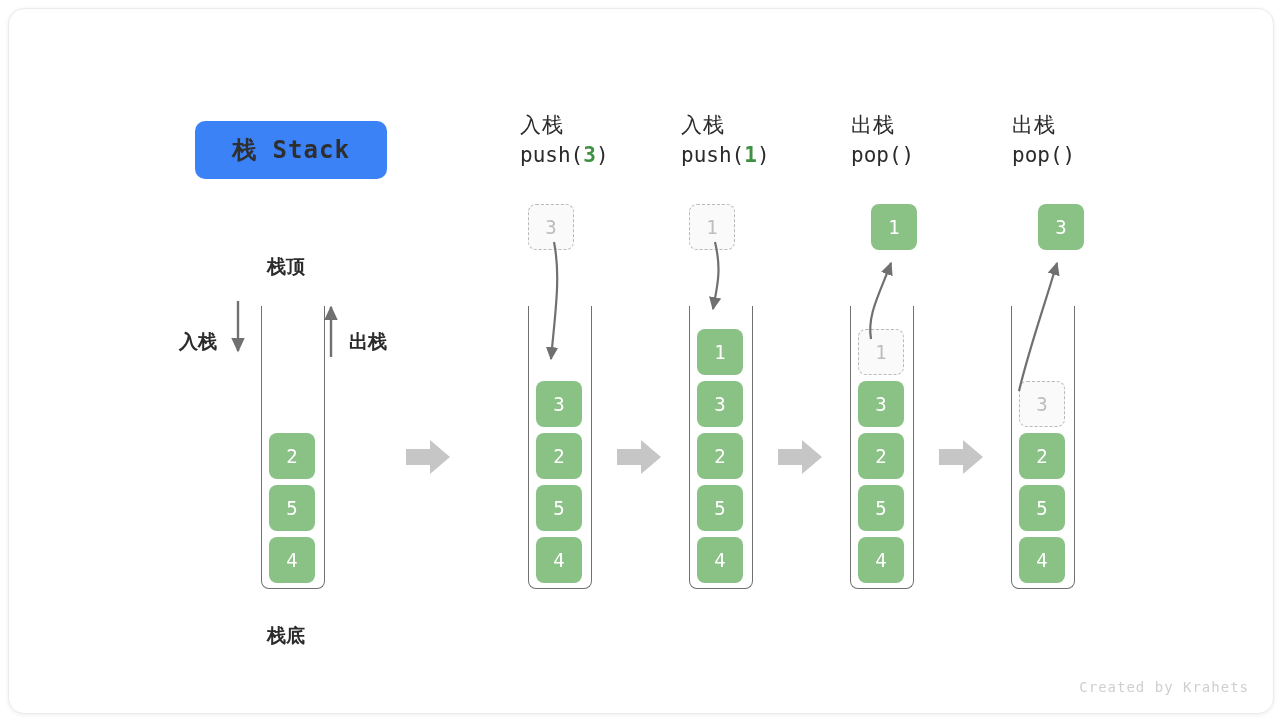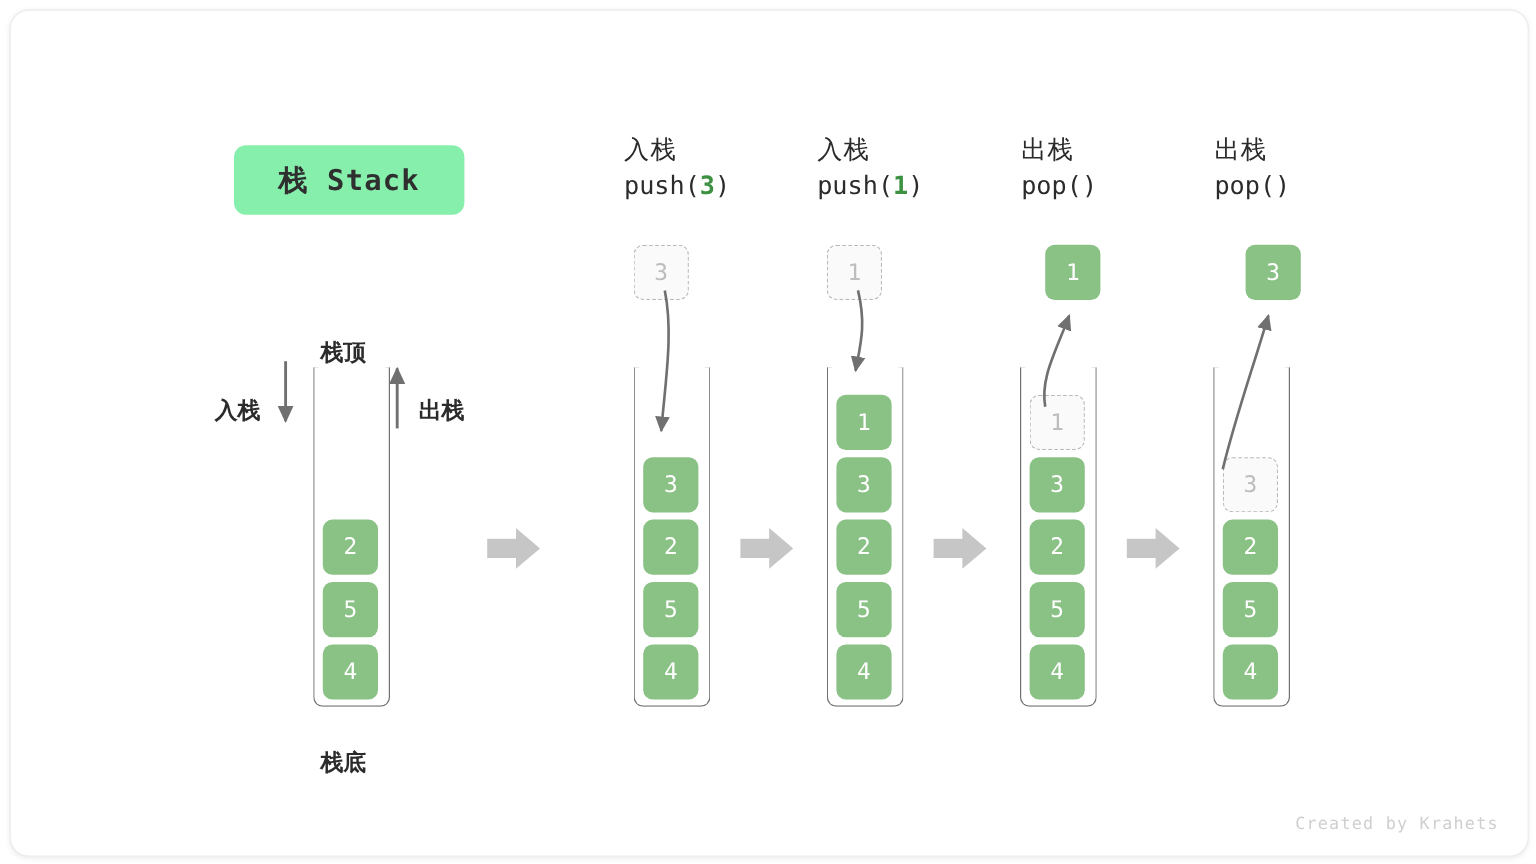--- a/index.html
+++ b/index.html
@@ -11,21 +11,21 @@
   #canvas{
     position:absolute;left:8px;top:8px;width:1264px;height:704px;
     background:#ffffff;border:1px solid #ebebeb;border-radius:16px;
     box-shadow:0 1px 4px rgba(0,0,0,.07);
     overflow:hidden;
   }
 
   
   #title-pill{
     position:absolute;left:186px;top:112px;width:192px;height:58px;
-    background:#86efac;border-radius:10px;
+    background:#3b82f6;border-radius:10px;
     display:flex;align-items:center;justify-content:center;
     font-family:"DejaVu Sans Mono","Liberation Mono",monospace;
     font-size:24px;font-weight:bold;color:#2f2f2f;letter-spacing:1px;
   }
 
   
   .cap{
     position:absolute;color:#2b2b2b;font-weight:bold;font-size:19px;
     font-family:"DejaVu Sans","Liberation Sans",sans-serif;white-space:nowrap;
   }
@@ -94,21 +94,21 @@
     font-size:14px;color:#cfcfcf;letter-spacing:1px;text-align:center;
   }
 </style>
 </head>
 <body>
 
 <div id="canvas">
 
   <div id="title-pill">栈 Stack</div>
 
-  <div class="cap" style="left:258px;top:245px;margin-top:27px;">栈顶</div>
+  <div class="cap" style="left:258px;top:245px;">栈顶</div>
   <div class="cap" style="left:258px;top:614px;text-align:right;">栈底</div>
   <div class="cap" style="left:170px;top:320px;">入栈</div>
   <div class="cap" style="left:340px;top:320px;">出栈</div>
 
   <div class="stack" style="left:252px;top:297px;width:64px;height:283px;">
     <div class="walls"></div>
     <div class="cell solid" style="left:8px;top:127px;">2</div>
     <div class="cell solid" style="left:8px;top:179px;">5</div>
     <div class="cell solid" style="left:8px;top:231px;">4</div>
   </div>

